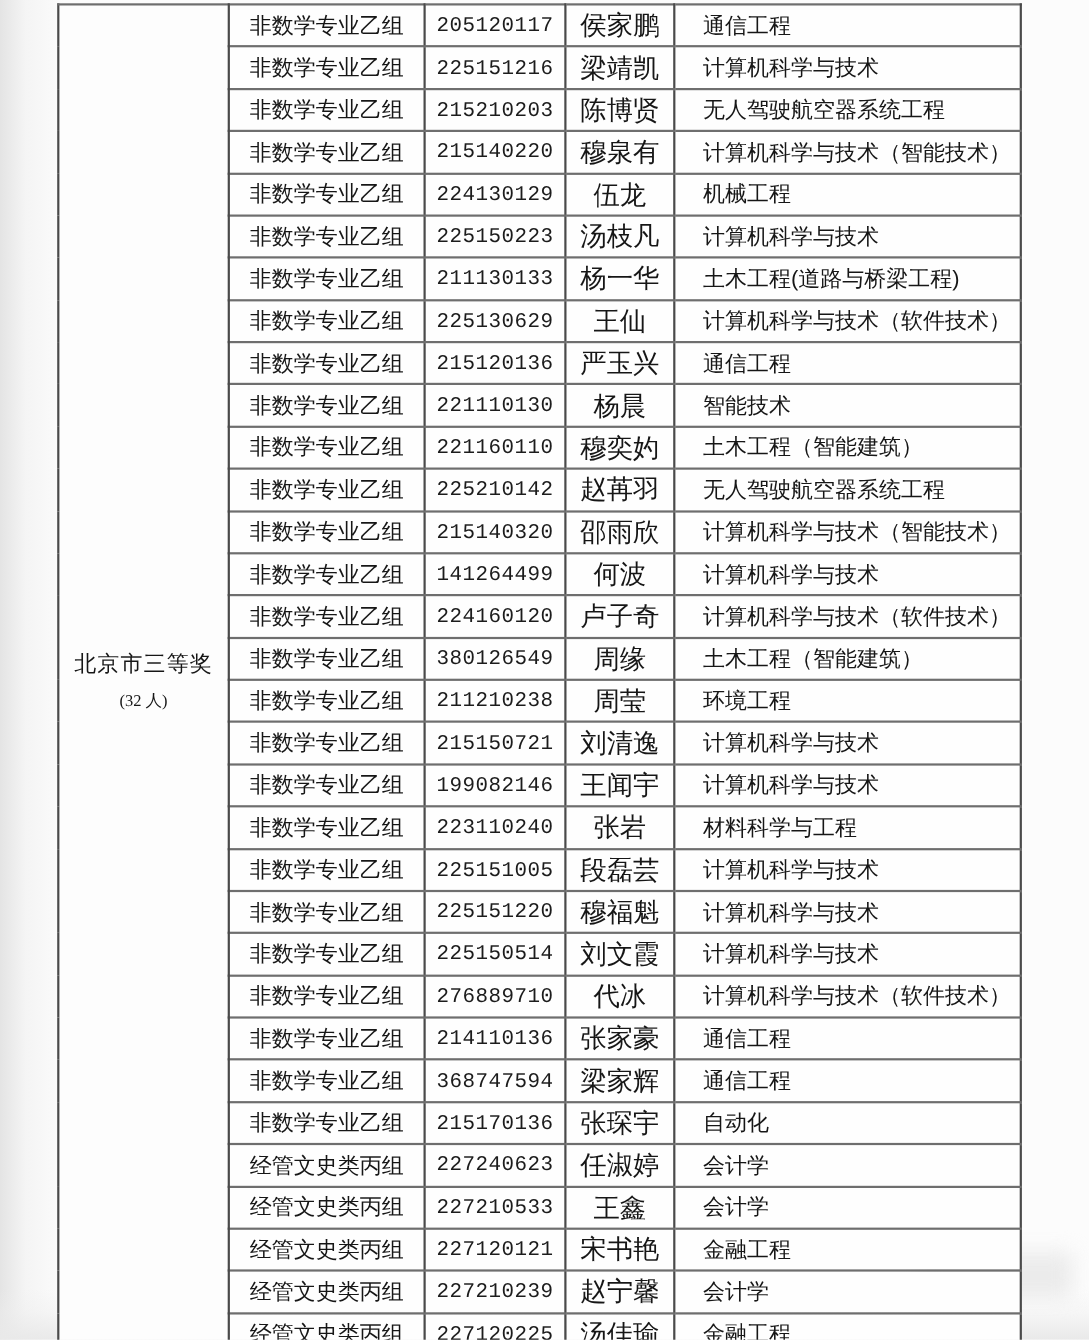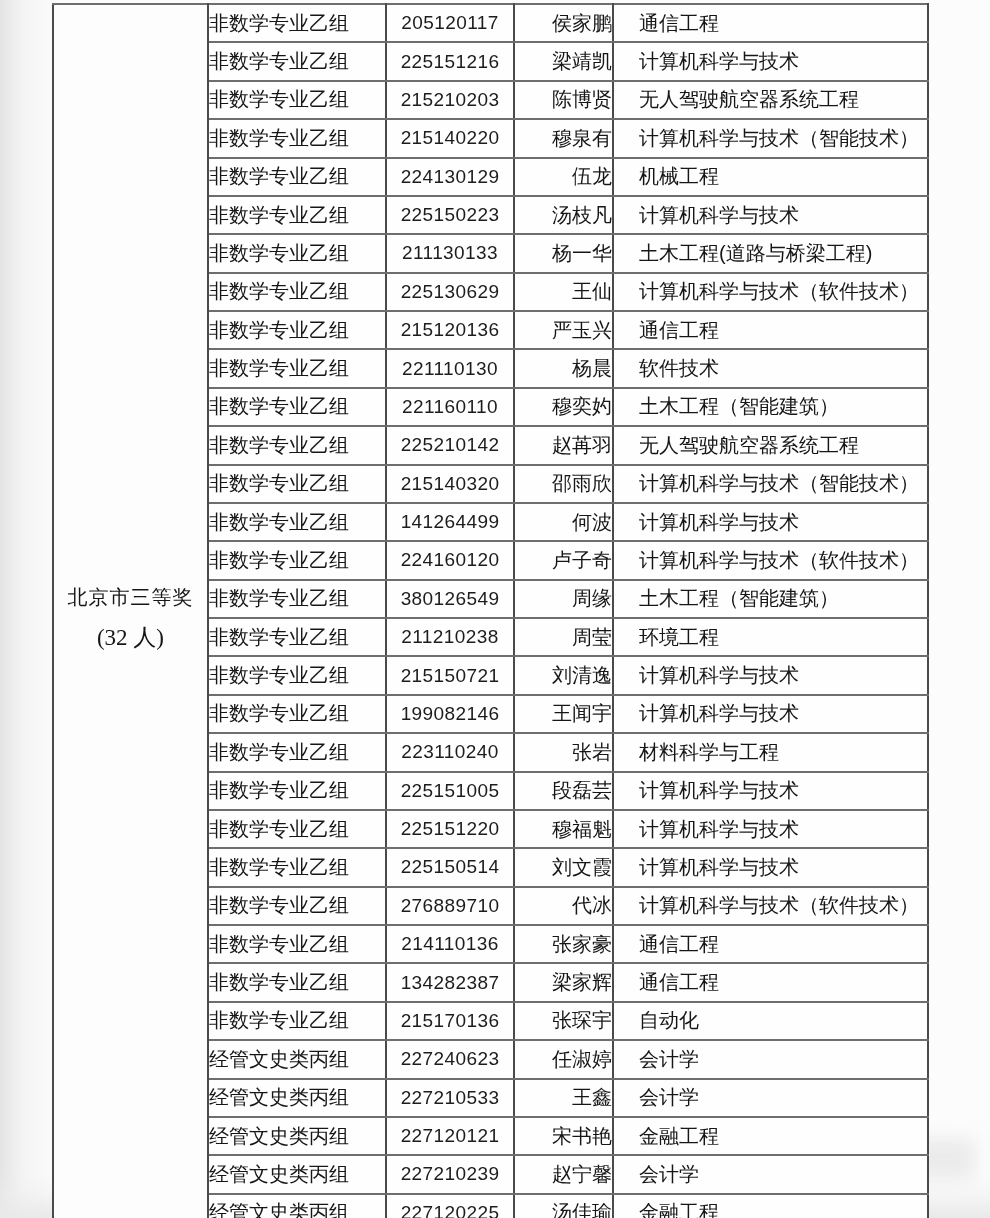--- a/index.html
+++ b/index.html
@@ -53,31 +53,31 @@
   td.cell-award{
     text-align:center;
     vertical-align:middle;
     font-size:20px;
     background:#fdfdfd;
   }
   td.cell-award .award-line1{letter-spacing:1px;}
   td.cell-award .award-line2{
     margin-top:11px;
     font-family:"Liberation Serif","DejaVu Serif",serif;
-    font-size:23px;
-  }
-  td.cell-group{text-align:left;font-size:20px;}
+    font-size:15px;
+  }
+  td.cell-group{text-align:center;font-size:20px;}
   td.cell-id{
     text-align:center;
-    font-family:Liberation Sans, sans-serif;
+    font-family:Liberation Mono, monospace;
     font-size:19px;
     letter-spacing:.4px;
     color:#1c1c1c;
   }
-  td.cell-name{text-align:right;font-size:20px;}
+  td.cell-name{text-align:center;font-size:24px;}
   td.cell-major{text-align:left;padding-left:25px;font-size:20px;}
 </style>
 </head>
 <body>
 
 <div class="shade-left"></div>
 <div class="shade-bottom"></div>
 <div class="shade-corner"></div>
 
 <table class="award-table">
@@ -144,21 +144,21 @@
       <tr>
     <td class="cell-group">非数学专业乙组</td>
     <td class="cell-id">215120136</td>
     <td class="cell-name">严玉兴</td>
     <td class="cell-major">通信工程</td>
   </tr>
       <tr>
     <td class="cell-group">非数学专业乙组</td>
     <td class="cell-id">221110130</td>
     <td class="cell-name">杨晨</td>
-    <td class="cell-major">软件技术</td>
+    <td class="cell-major">智能技术</td>
   </tr>
       <tr>
     <td class="cell-group">非数学专业乙组</td>
     <td class="cell-id">221160110</td>
     <td class="cell-name">穆奕妁</td>
     <td class="cell-major">土木工程（智能建筑）</td>
   </tr>
       <tr>
     <td class="cell-group">非数学专业乙组</td>
     <td class="cell-id">225210142</td>
@@ -238,21 +238,21 @@
     <td class="cell-major">计算机科学与技术（软件技术）</td>
   </tr>
       <tr>
     <td class="cell-group">非数学专业乙组</td>
     <td class="cell-id">214110136</td>
     <td class="cell-name">张家豪</td>
     <td class="cell-major">通信工程</td>
   </tr>
       <tr>
     <td class="cell-group">非数学专业乙组</td>
-    <td class="cell-id">134282387</td>
+    <td class="cell-id">368747594</td>
     <td class="cell-name">梁家辉</td>
     <td class="cell-major">通信工程</td>
   </tr>
       <tr>
     <td class="cell-group">非数学专业乙组</td>
     <td class="cell-id">215170136</td>
     <td class="cell-name">张琛宇</td>
     <td class="cell-major">自动化</td>
   </tr>
       <tr>

